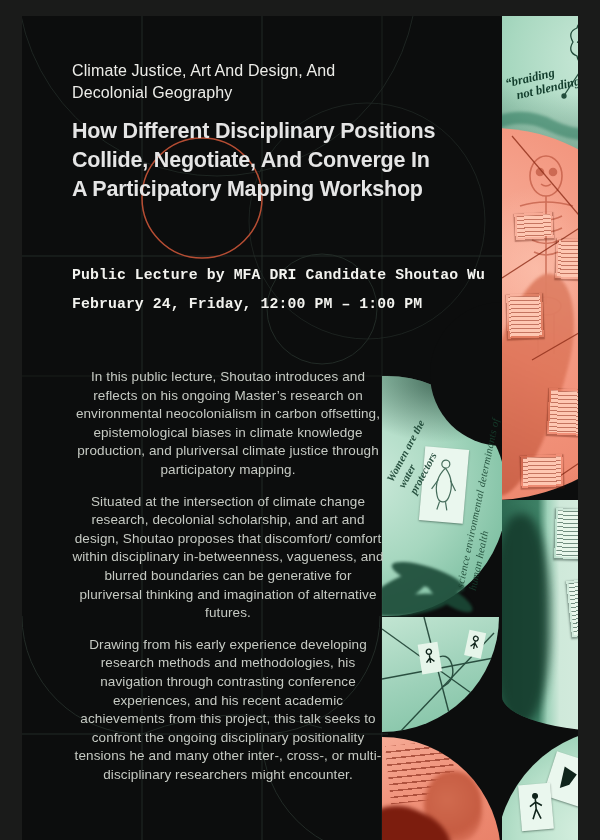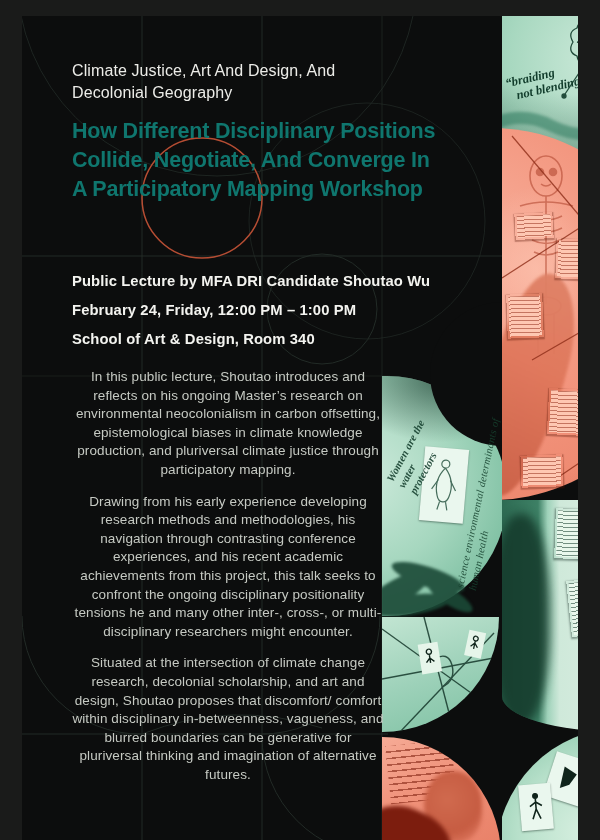--- a/index.html
+++ b/index.html
@@ -6,22 +6,22 @@
   .poster{
     position:relative;width:556px;height:840px;margin:16px auto;
     background:#0c0d0d;overflow:hidden;
     font-family:"Liberation Sans",sans-serif;
   }
   
   .grid-svg{position:absolute;left:0;top:0;z-index:1;}
   
   .head{position:absolute;left:50px;top:44px;z-index:3;}
   .eyebrow{margin:0 0 13px 0;width:335px;font-size:16px;line-height:22px;font-weight:400;color:#ecece8;letter-spacing:.1px;}
-  .title{margin:0;width:368px;font-size:21.5px;line-height:29px;font-weight:700;color:#0f766e;letter-spacing:-.2px;}
-  .info{position:absolute;left:50px;top:256px;z-index:3;}
+  .title{margin:0;width:368px;font-size:21.5px;line-height:29px;font-weight:700;color:#e5e5e5;letter-spacing:-.2px;}
+  .info{position:absolute;left:50px;top:250px;z-index:3;font-family:Liberation Mono, monospace;}
   .info p{margin:0 0 10px 0;font-size:14.8px;line-height:19px;font-weight:700;color:#f3f3ef;letter-spacing:.1px;}
   .abstract{position:absolute;left:50px;top:352px;width:312px;z-index:3;text-align:center;}
   .abstract p{margin:0 0 13px 0;font-size:13.5px;line-height:18.6px;font-weight:400;color:#c6cac3;letter-spacing:.1px;}
   
   .col{position:absolute;top:0;width:120px;height:840px;overflow:hidden;z-index:2;}
   .col3{left:360px;} .col4{left:480px;}
   .shape{position:absolute;}
   
   .c1{left:-58px;top:-122px;width:288px;height:288px;border-radius:50%;
       background:radial-gradient(circle at 55% 58%, #cdeada 0%, #a8d8c0 40%, #86c6a9 70%, #6bb594 100%);}
@@ -105,27 +105,26 @@
   </svg>
 
   <header class="head">
     <p class="eyebrow">Climate Justice, Art And Design, And Decolonial Geography</p>
     <h1 class="title">How Different Disciplinary Positions Collide, Negotiate, And Converge In A Participatory Mapping Workshop</h1>
   </header>
 
   <section class="info">
     <p>Public Lecture by MFA DRI Candidate Shoutao Wu</p>
     <p>February 24, Friday, 12:00 PM – 1:00 PM</p>
-    <p>School of Art &amp; Design, Room 340</p>
   </section>
 
   <section class="abstract">
     <p>In this public lecture, Shoutao introduces and reflects on his ongoing Master’s research on environmental neocolonialism in carbon offsetting, epistemological biases in climate knowledge production, and pluriversal climate justice through participatory mapping.</p>
+    <p>Situated at the intersection of climate change research, decolonial scholarship, and art and design, Shoutao proposes that discomfort/ comfort within disciplinary in-betweenness, vagueness, and blurred boundaries can be generative for pluriversal thinking and imagination of alternative futures.</p>
     <p>Drawing from his early experience developing research methods and methodologies, his navigation through contrasting conference experiences, and his recent academic achievements from this project, this talk seeks to confront the ongoing disciplinary positionality tensions he and many other inter-, cross-, or multi-disciplinary researchers might encounter.</p>
-    <p>Situated at the intersection of climate change research, decolonial scholarship, and art and design, Shoutao proposes that discomfort/ comfort within disciplinary in-betweenness, vagueness, and blurred boundaries can be generative for pluriversal thinking and imagination of alternative futures.</p>
   </section>
 
   <div class="col col3">
     <div class="shape c5"></div>
     <div class="shape notch"></div>
 
     <div class="hand-note water">Women are the water protectors</div>
     <div class="card" style="left:40px;top:432px;width:44px;height:74px;transform:rotate(5deg);">
       <svg width="30" height="58" viewBox="0 0 30 58">
         <g stroke="#1c4a37" stroke-width="1.2" fill="none" opacity=".8">

